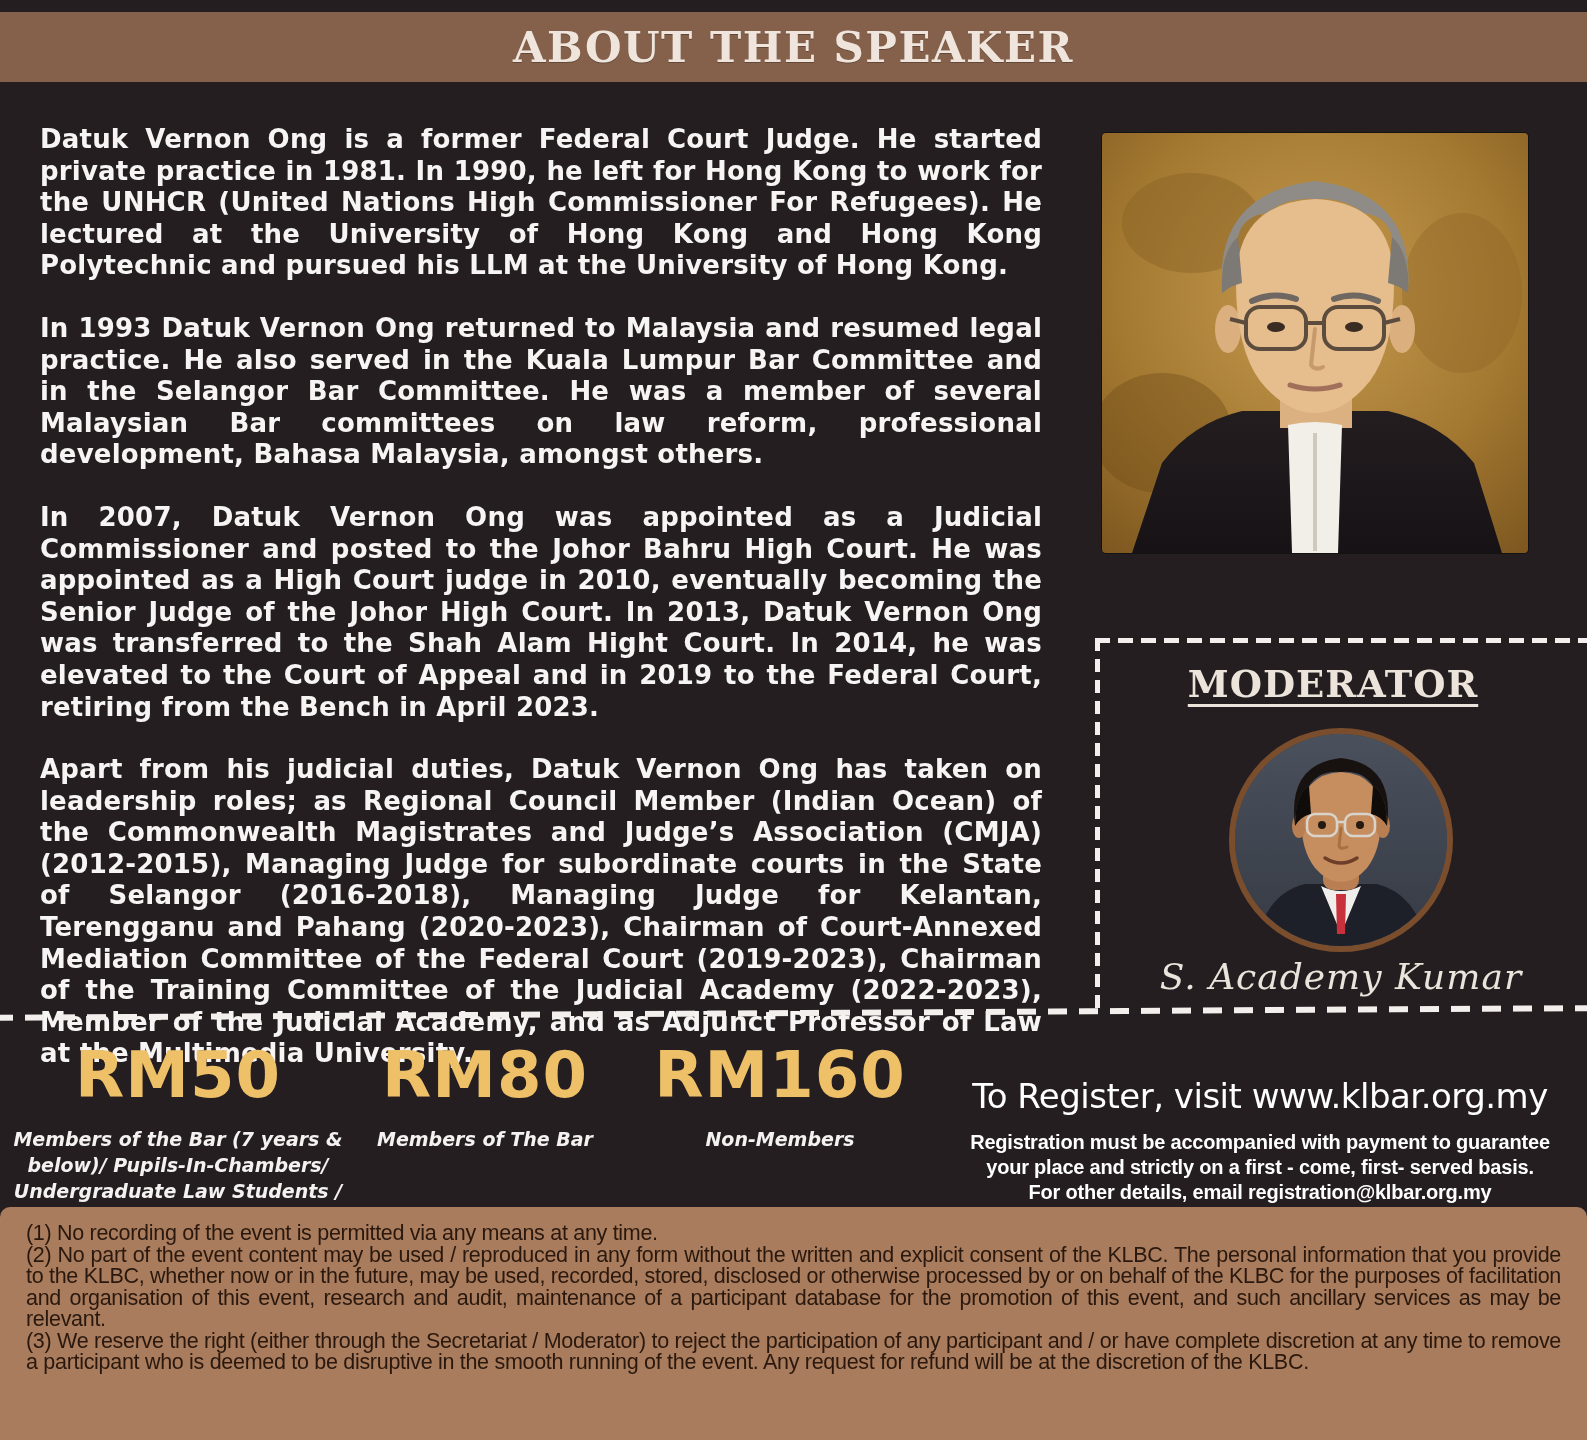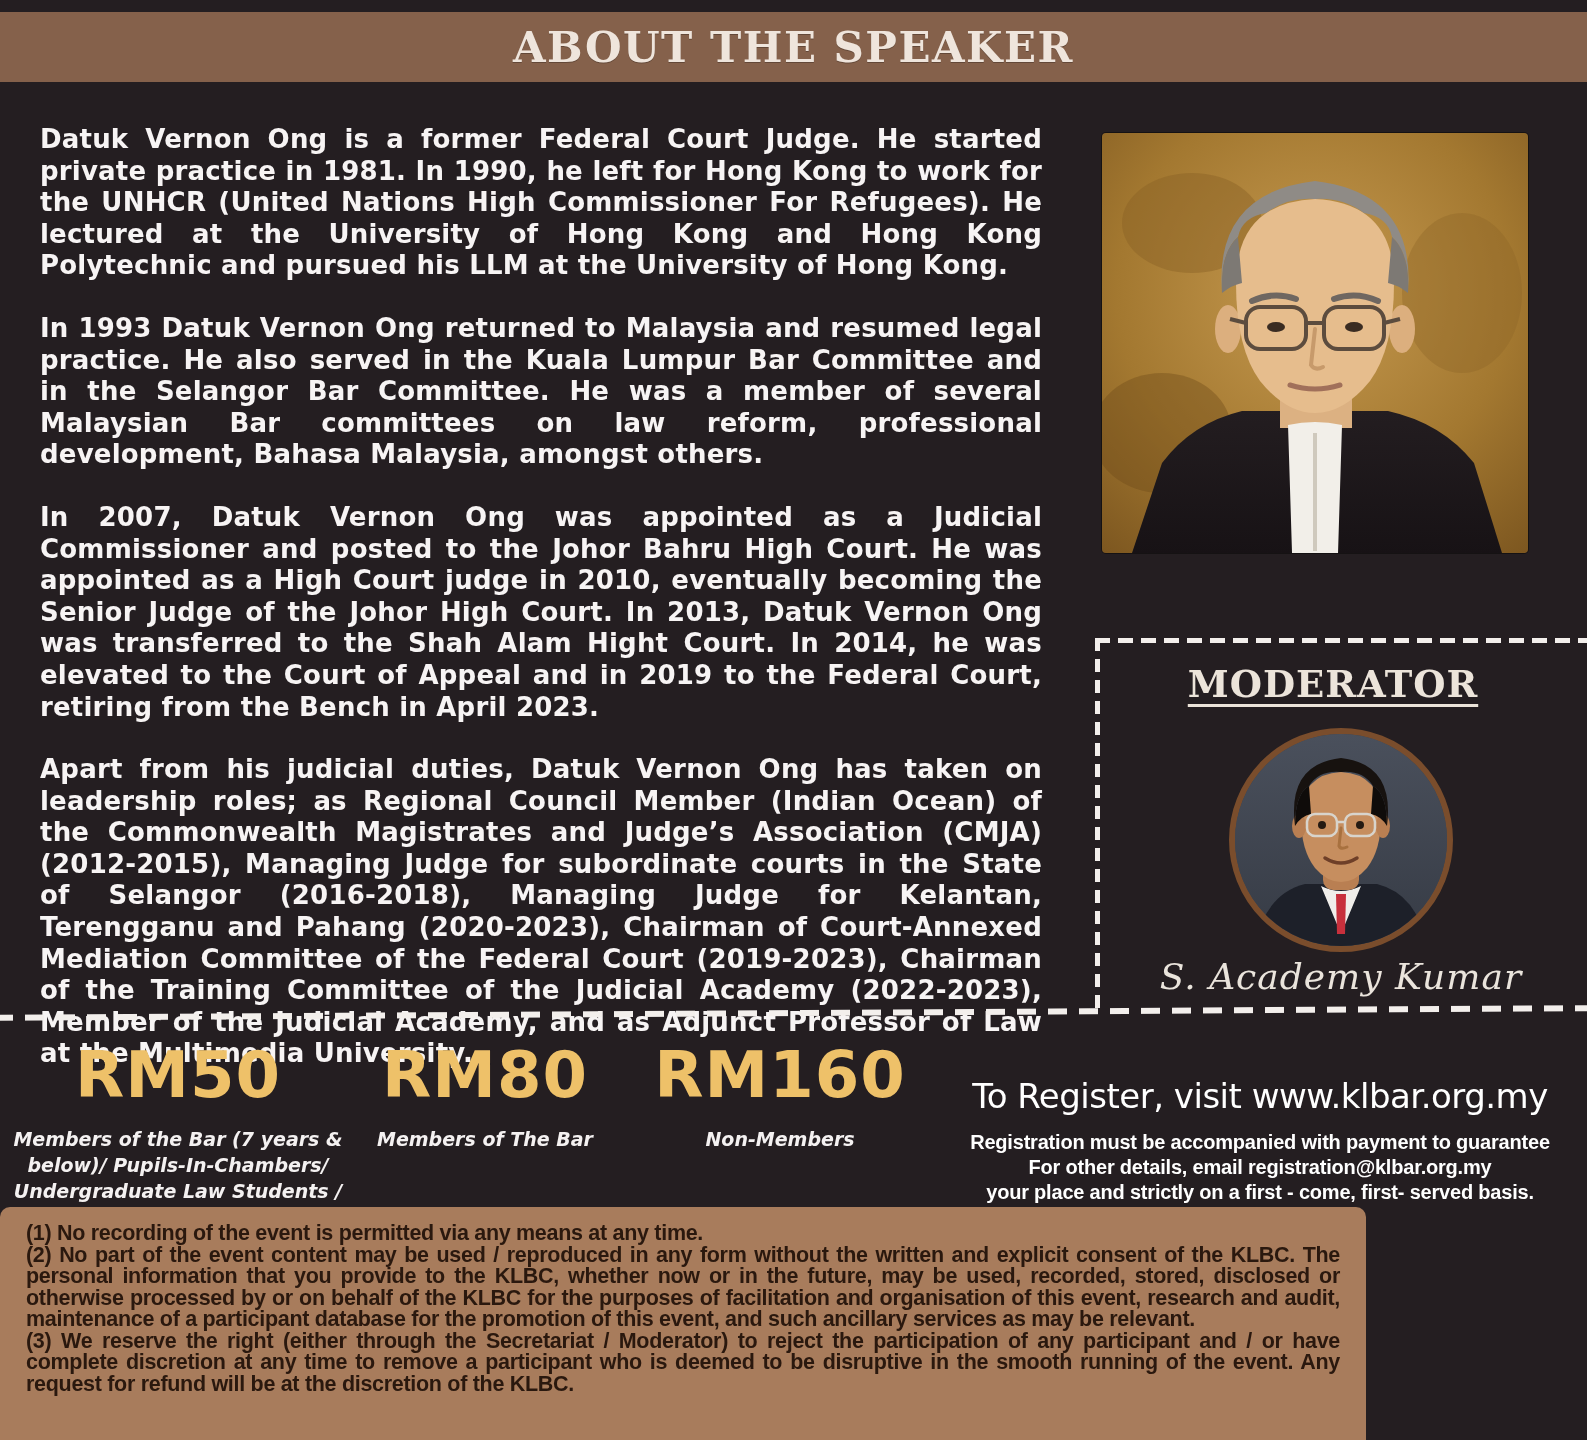--- a/index.html
+++ b/index.html
@@ -82,25 +82,25 @@
   .register{position:absolute;left:940px;top:1038px;width:640px;text-align:center;color:#fff;}
   .reg-heading{
     font-size:34px;font-weight:400;letter-spacing:-0.5px;line-height:60px;margin-top:28px;
   }
   .reg-sub{
     margin-top:4px;font-family:"Liberation Sans", sans-serif;
     font-size:20px;font-weight:700;line-height:25px;letter-spacing:-0.2px;
   }
   
   .terms{
-    position:absolute;left:0px;top:1207px;width:1366px;height:233px;
+    position:absolute;left:0px;top:1207px;width:1587px;height:233px;
     background:#a87c5c;border-radius:10px 10px 0 0;
     box-sizing:border-box;padding:16px 26px 0 26px;
     font-family:"Liberation Sans", sans-serif;
-    color:#2a180e;font-size:21.5px;line-height:21.5px;font-weight:700;
+    color:#2a180e;font-size:21.5px;line-height:21.5px;font-weight:400;
     letter-spacing:-0.3px;text-align:justify;
   }
   .terms p{margin:0;}
 </style>
 </head>
 <body>
 
 <div id="canvas">
 
   <div class="top-strip"></div>
@@ -228,22 +228,22 @@
     <div class="price-col col3">
       <div class="price">RM160</div>
       <div class="price-caption">Non-Members</div>
     </div>
   </section>
 
   <section class="register">
     <div class="reg-heading">To Register, visit www.klbar.org.my</div>
     <div class="reg-sub">
       <div>Registration must be accompanied with payment to guarantee</div>
+      <div>your place and strictly on a first - come, first- served basis.</div>
       <div>For other details, email registration@klbar.org.my</div>
-      <div>your place and strictly on a first - come, first- served basis.</div>
     </div>
   </section>
 
   <footer class="terms">
     <p>(1) No recording of the event is permitted via any means at any time.</p>
     <p>(2) No part of the event content may be used / reproduced in any form without the written and explicit consent of the KLBC. The personal information that you provide to the KLBC, whether now or in the future, may be used, recorded, stored, disclosed or otherwise processed by or on behalf of the KLBC for the purposes of facilitation and organisation of this event, research and audit, maintenance of a participant database for the promotion of this event, and such ancillary services as may be relevant.</p>
     <p>(3) We reserve the right (either through the Secretariat / Moderator) to reject the participation of any participant and / or have complete discretion at any time to remove a participant who is deemed to be disruptive in the smooth running of the event. Any request for refund will be at the discretion of the KLBC.</p>
   </footer>
 
 </div>

